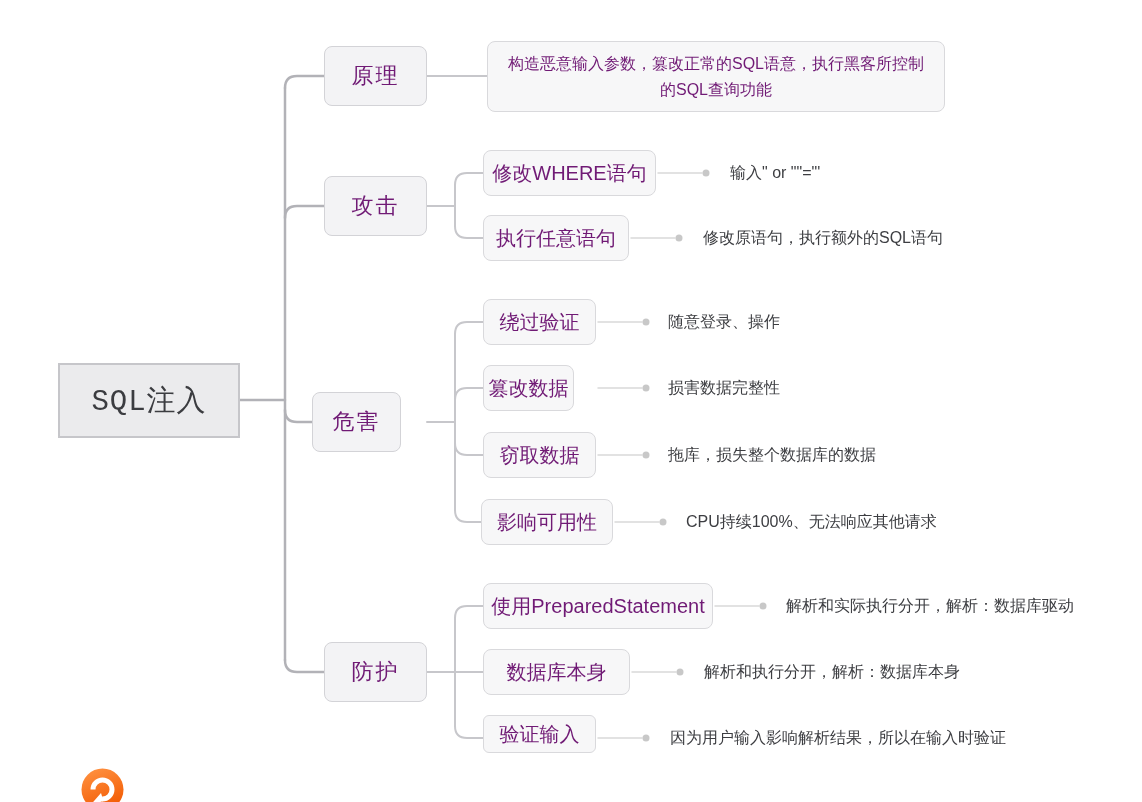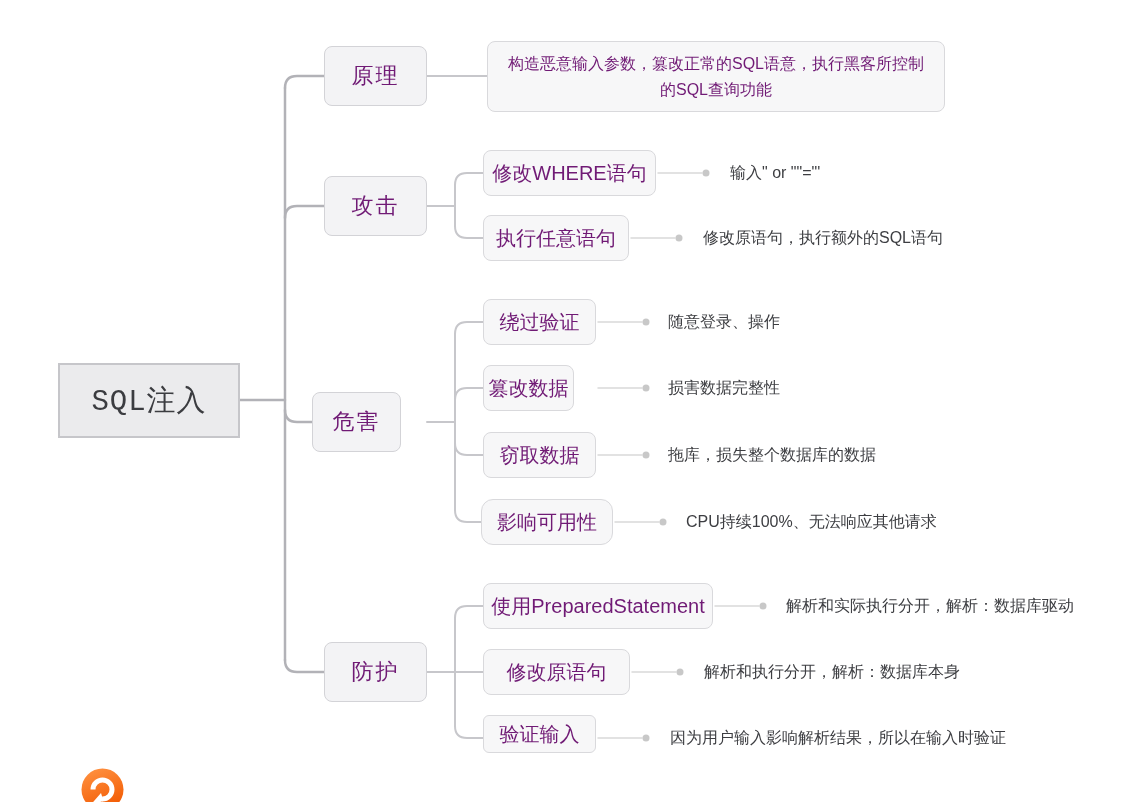--- a/index.html
+++ b/index.html
@@ -89,24 +89,24 @@
 <div class="box l1" style="left:324px;top:642px;width:103px;height:60px;">防护</div>
 
 <div class="box desc" style="left:487px;top:41px;width:458px;height:71px;text-align:center;">构造恶意输入参数，篡改正常的SQL语意，执行黑客所控制的SQL查询功能</div>
 
 <div class="box l2" style="left:483px;top:150px;width:173px;height:46px;">修改WHERE语句</div>
 <div class="box l2" style="left:483px;top:215px;width:146px;height:46px;">执行任意语句</div>
 
 <div class="box l2" style="left:483px;top:299px;width:113px;height:46px;">绕过验证</div>
 <div class="box l2" style="left:483px;top:365px;width:91px;height:46px;">篡改数据</div>
 <div class="box l2" style="left:483px;top:432px;width:113px;height:46px;">窃取数据</div>
-<div class="box l2" style="left:481px;top:499px;width:132px;height:46px;border-radius:12px;">影响可用性</div>
+<div class="box l2" style="left:481px;top:499px;width:132px;height:46px;">影响可用性</div>
 
 <div class="box l2" style="left:483px;top:583px;width:230px;height:46px;">使用PreparedStatement</div>
-<div class="box l2" style="left:483px;top:649px;width:147px;height:46px;">修改原语句</div>
+<div class="box l2" style="left:483px;top:649px;width:147px;height:46px;">数据库本身</div>
 <div class="box l2" style="left:483px;top:715px;width:113px;height:38px;border-radius:6px;">验证输入</div>
 
 <div class="note" style="left:730px;top:161px;">输入" or ""="'</div>
 <div class="note" style="left:703px;top:226px;">修改原语句，执行额外的SQL语句</div>
 <div class="note" style="left:668px;top:310px;">随意登录、操作</div>
 <div class="note" style="left:668px;top:376px;">损害数据完整性</div>
 <div class="note" style="left:668px;top:443px;">拖库，损失整个数据库的数据</div>
 <div class="note" style="left:686px;top:510px;">CPU持续100%、无法响应其他请求</div>
 <div class="note" style="left:786px;top:594px;">解析和实际执行分开，解析：数据库驱动</div>
 <div class="note" style="left:704px;top:660px;">解析和执行分开，解析：数据库本身</div>

